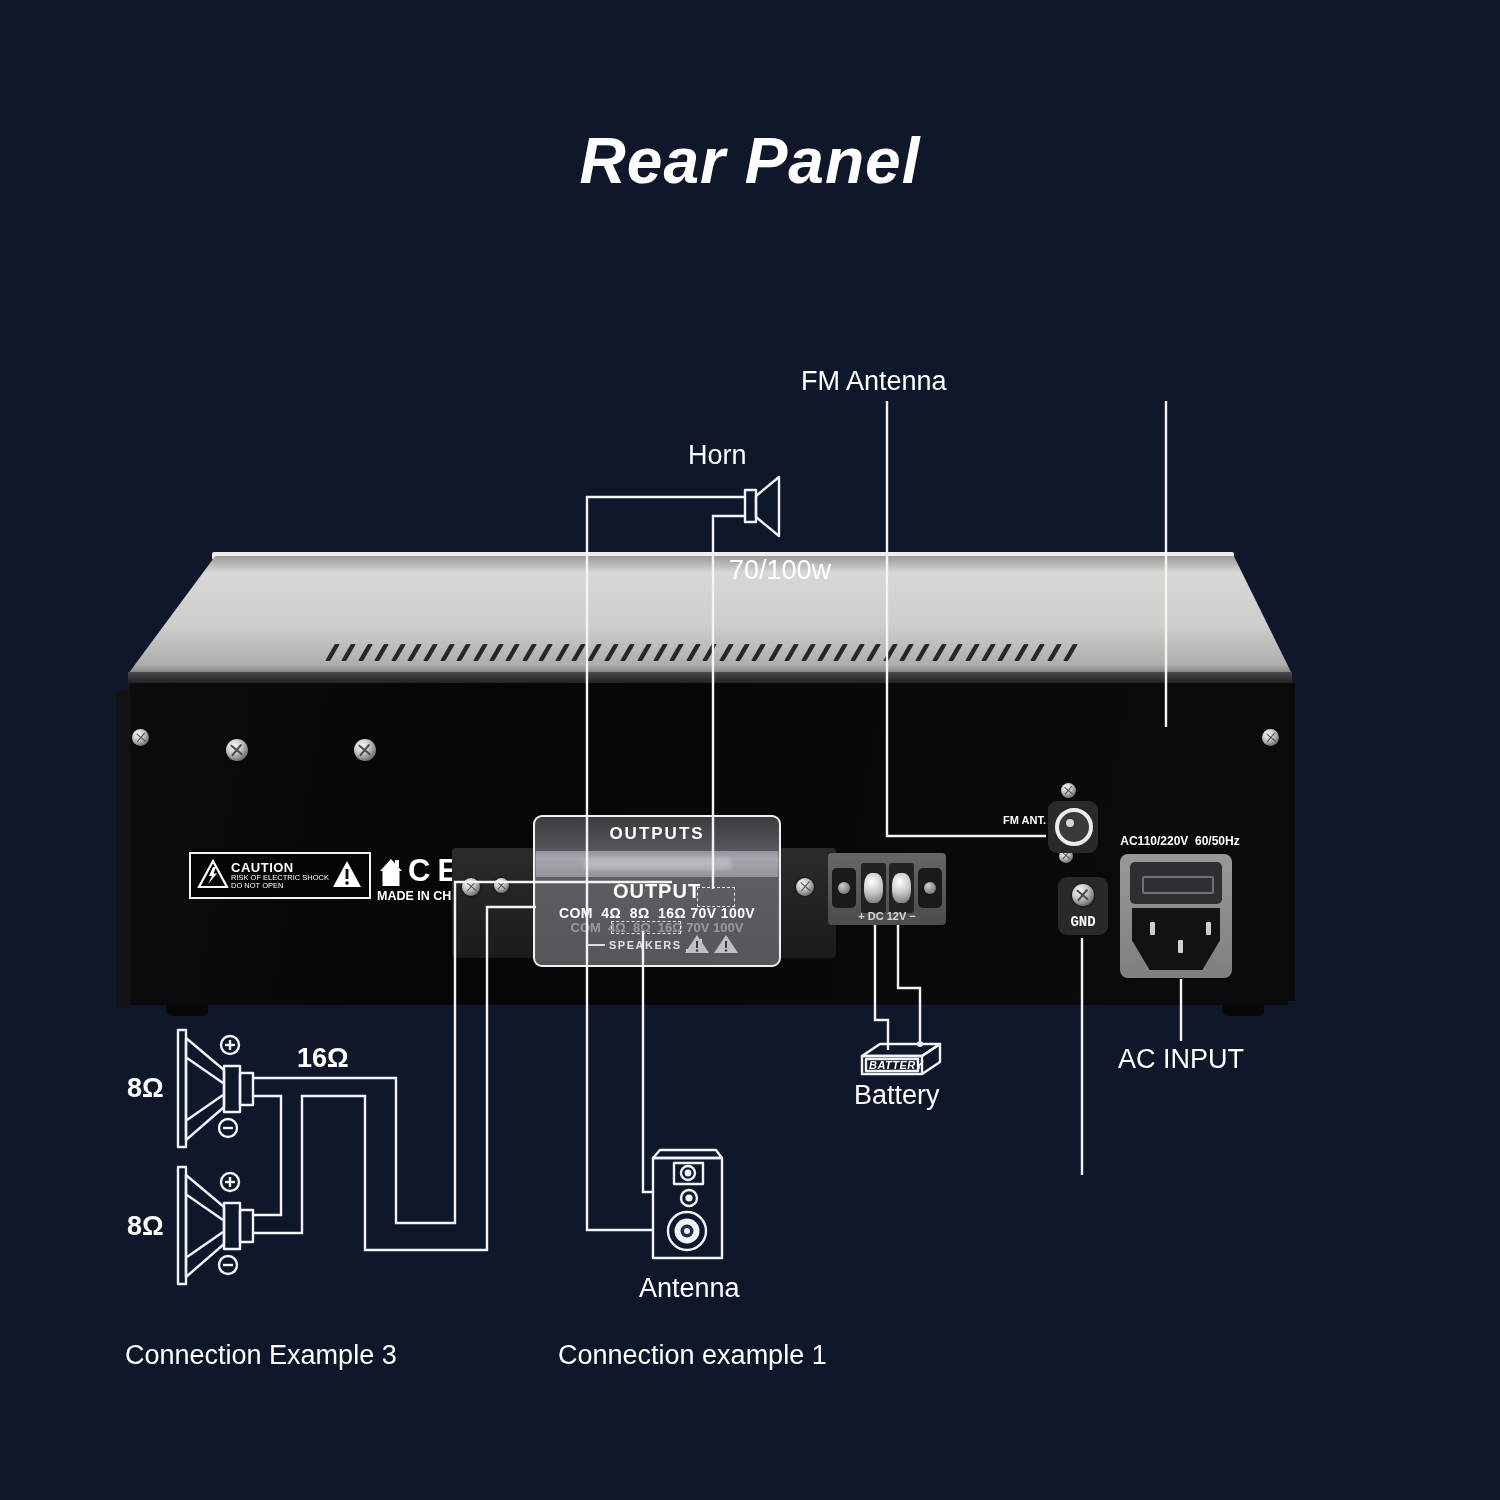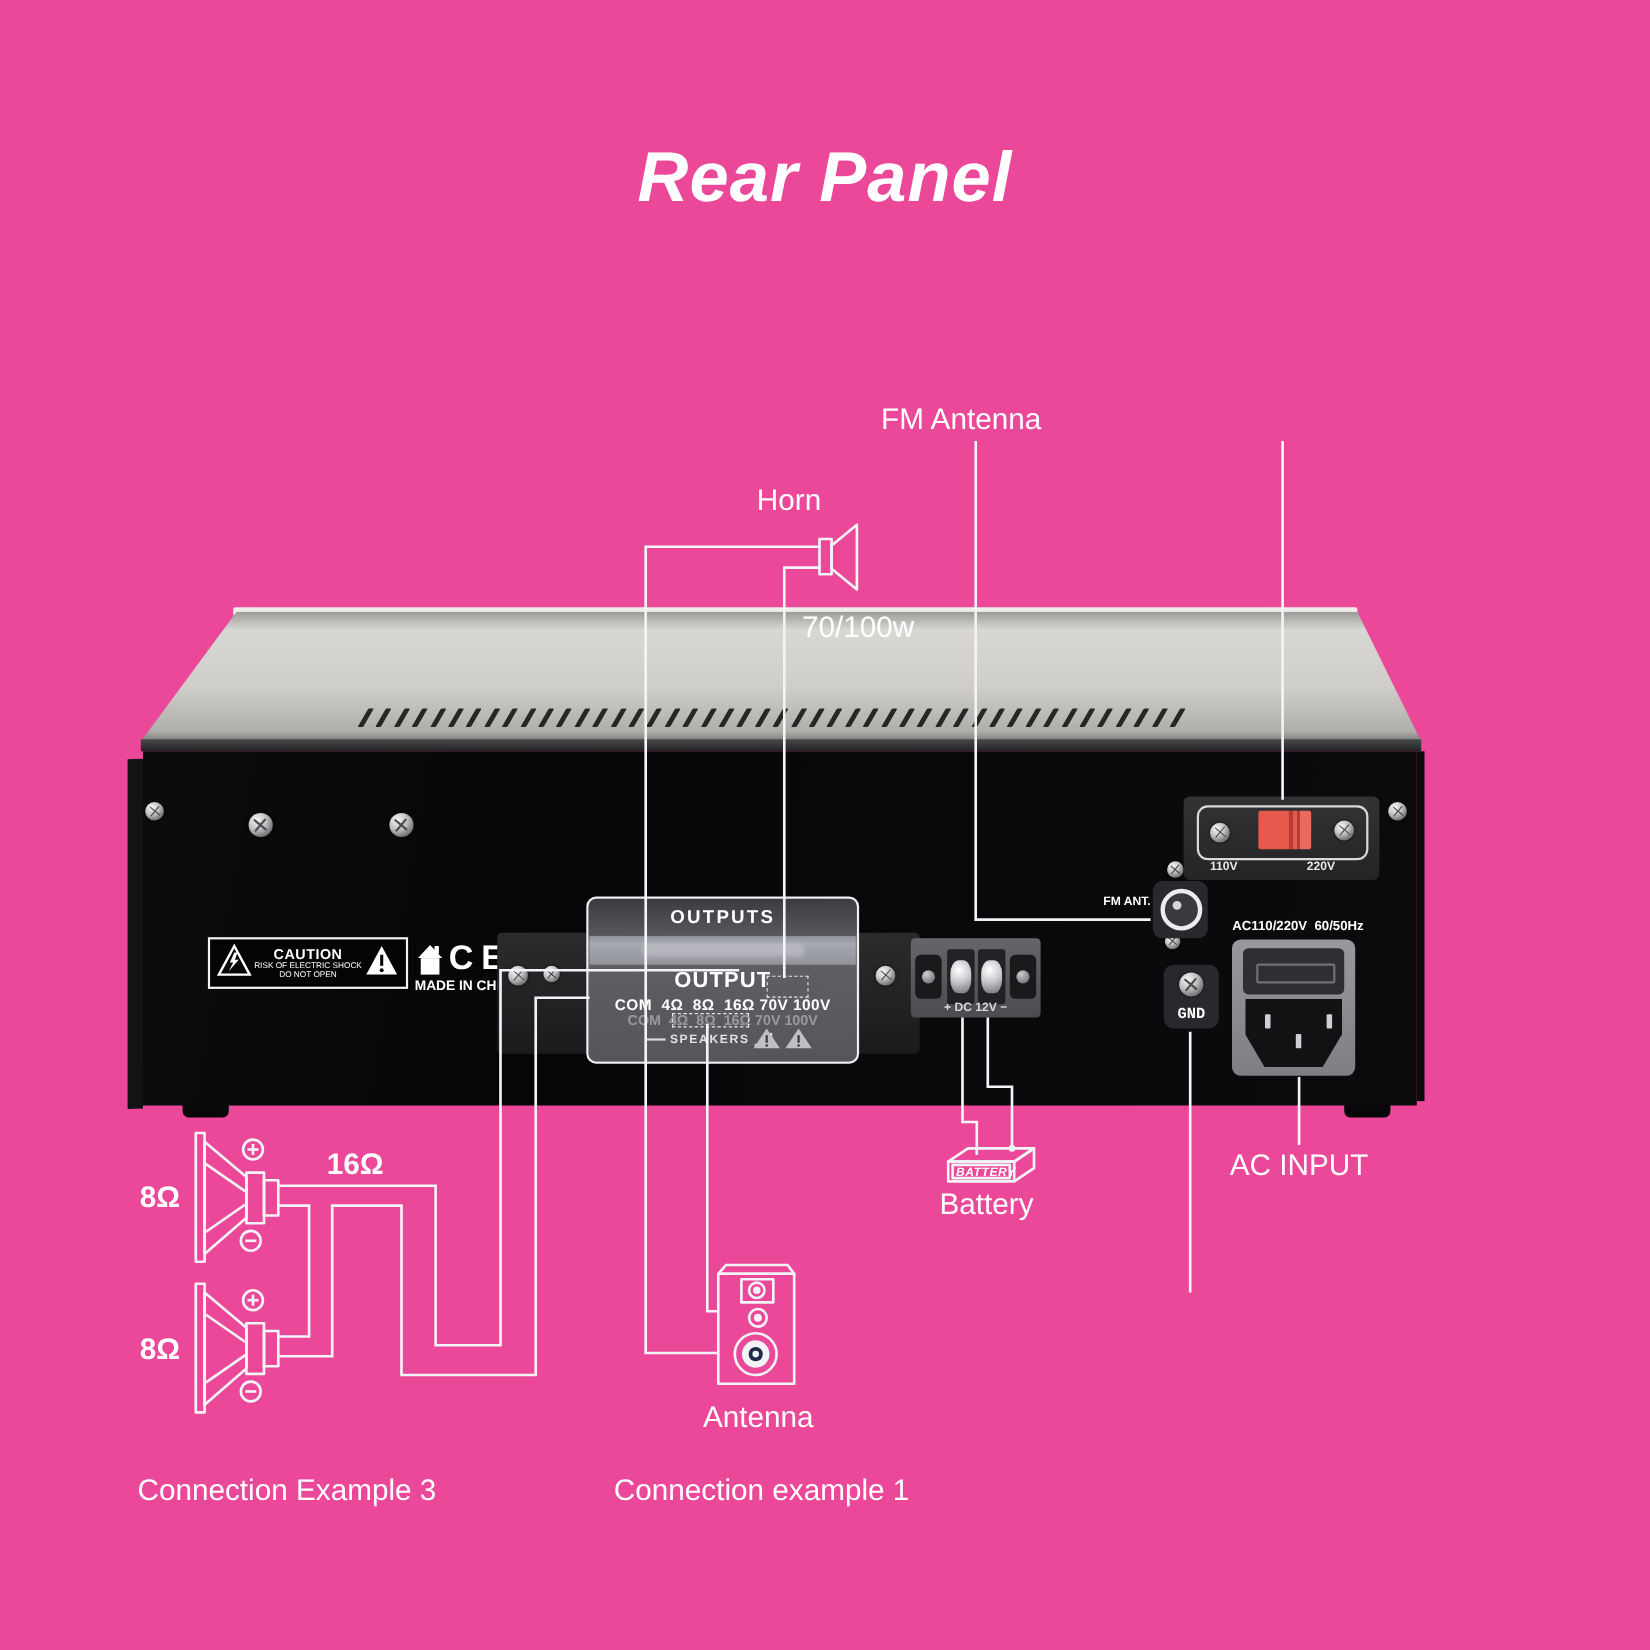--- a/index.html
+++ b/index.html
@@ -34,21 +34,21 @@
   .screw{border-radius:50%;
          background:radial-gradient(circle at 35% 30%, #f7f7f7, #c2c2c4 40%, #77777a 72%, #3d3d40 100%);
          box-shadow:0 0 3px rgba(0,0,0,.8);}
   .screw::before,.screw::after{content:"";position:absolute;left:15%;top:46%;width:70%;height:8%;
          background:#4a4a4e;border-radius:2px;}
   .screw::before{transform:rotate(40deg);} .screw::after{transform:rotate(-50deg);}
 
   
   .caution{left:189px;top:852px;width:182px;height:47px;border:2px solid #f3f3f3;background:#040405;
            display:flex;align-items:center;justify-content:space-between;padding:0 6px;box-sizing:border-box;}
-  .caution-text{display:flex;flex-direction:column;align-items:center;line-height:1.05;}
+  .caution-text{display:flex;flex-direction:column;line-height:1.05;}
   .caution-title{font-size:13px;font-weight:bold;letter-spacing:.5px;}
   .caution-sub{font-size:7.5px;font-weight:normal;white-space:nowrap;}
   .ce-mark{left:408px;top:853px;font-size:31px;font-weight:600;letter-spacing:7px;color:#fff;}
   .made-in{left:377px;top:889px;font-size:12.5px;font-weight:bold;white-space:nowrap;color:#fff;}
 
   
   .out-plate-strip{left:536px;top:851px;width:242px;height:26px;background:#85878d;}
   .out-sideblock{background:linear-gradient(180deg,#2b2b2e,#1b1b1e);border-radius:4px;}
   .outputs-overlay{left:533px;top:815px;width:248px;height:152px;border:2px solid #f0f0f2;border-radius:9px;
         background:linear-gradient(180deg,rgba(110,112,118,.50) 0%,rgba(150,153,160,.55) 22%,
@@ -98,21 +98,21 @@
 
   
   svg.overlay{position:absolute;left:0;top:0;pointer-events:none;}
   .wire{fill:none;stroke:#f2f4f7;stroke-width:2.4px;}
   .icon-stroke{fill:none;stroke:#f2f4f7;stroke-width:2.4px;stroke-linejoin:round;}
   .battery-text{font-family:"Liberation Sans",sans-serif;font-size:11px;font-weight:bold;font-style:italic;fill:#fff;letter-spacing:.5px;}
 </style>
 </head>
 <body style="background: rgb(32, 42, 75);">
 
-<div class="stage" style="background: #ec4899;">
+<div class="stage" style="background: #0f172a;">
 
   <div class="abs title">Rear Panel</div>
 
   <div class="abs amp-back-lip"></div>
   <div class="abs amp-top"></div>
   <div class="abs" id="vents">
       <div class="vent" style="left: 330px; top: 644px;"></div>
       <div class="vent" style="left: 346.4px; top: 644px;"></div>
       <div class="vent" style="left: 362.8px; top: 644px;"></div>
       <div class="vent" style="left: 379.2px; top: 644px;"></div>
@@ -244,28 +244,20 @@
   <div class="abs fm-conn">
     <span class="fm-ring"></span>
     <span class="fm-pin"></span>
   </div>
 
   <div class="abs gnd-block">
     <span class="abs screw" style="left:14px;top:7px;width:22px;height:22px;"></span>
     <span class="gnd-label">GND</span>
   </div>
 
-  <div class="abs sel-plate">
-    <span class="sel-outline"></span>
-    <span class="abs screw" style="left:24px;top:24px;width:18px;height:18px;"></span>
-    <span class="abs screw" style="left:137px;top:22px;width:18px;height:18px;"></span>
-    <span class="sel-switch"></span>
-    <span class="sel-label" style="left:24px;">110V</span>
-    <span class="sel-label" style="left:112px;">220V</span>
-  </div>
 
   <div class="abs ac-spec">AC110/220V  60/50Hz</div>
   <div class="abs ac-body">
     <span class="ac-fuse">
         <span class="ac-fusedraw"></span>
       </span>
     <span class="ac-iec"></span>
     <span class="ac-pin" style="left:30px;top:68px;"></span>
     <span class="ac-pin" style="left:86px;top:68px;"></span>
     <span class="ac-pin" style="left:58px;top:86px;"></span>

